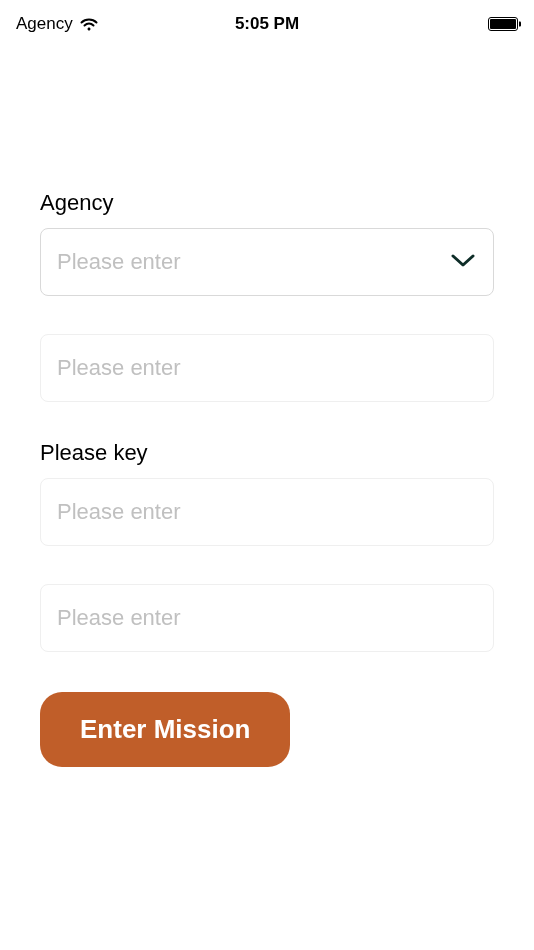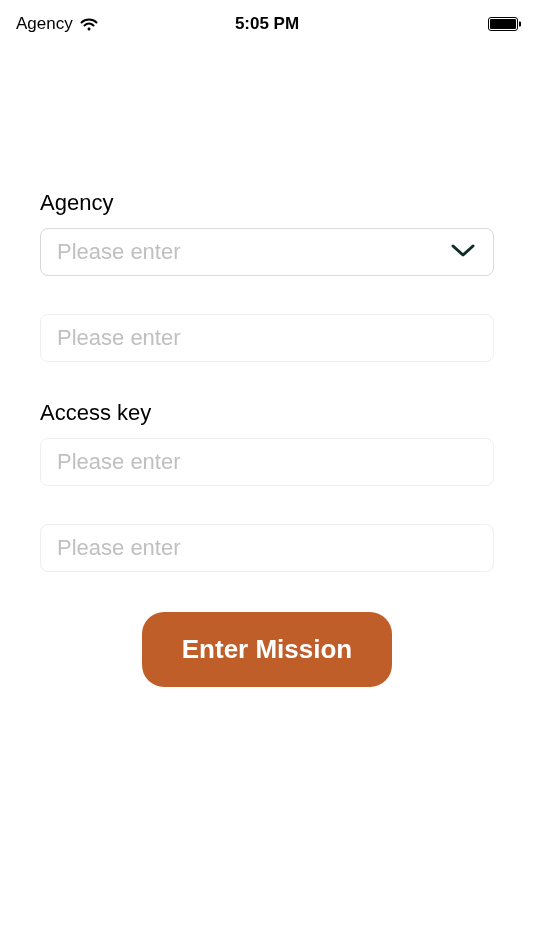--- a/index.html
+++ b/index.html
@@ -78,21 +78,21 @@
       font-weight: 400;
       color: #000;
       margin-bottom: 12px;
     }
     .input-wrapper {
       position: relative;
       width: 100%;
     }
     .form-input {
       width: 100%;
-      height: 48px;
+      height: 68px;
       border: 1px solid #d9d9d9;
       border-radius: 8px;
       padding: 0 16px;
       font-size: 22px;
       color: #000;
       outline: none;
       background: #fff;
     }
     .form-input::placeholder {
       color: #c0c0c0;
@@ -105,21 +105,21 @@
     }
     .chevron-down {
       position: absolute;
       right: 18px;
       top: 50%;
       transform: translateY(-50%);
       pointer-events: none;
     }
     .button-container {
       display: flex;
-      justify-content: center;
+      justify-content: flex-start;
       margin-top: 40px;
     }
     .submit-button {
       background: #c05e29;
       color: #fff;
       font-size: 26px;
       font-weight: 700;
       border: none;
       border-radius: 22px;
       padding: 22px 40px;
@@ -163,21 +163,21 @@
         </svg>
       </span>
     </div>
   </div>
 
   <div class="form-group">
     <input type="text" class="form-input light" placeholder="Please enter" style="">
   </div>
 
   <div class="form-group">
-    <label class="form-label">Access key</label>
+    <label class="form-label">Please key</label>
     <input type="text" class="form-input light" placeholder="Please enter" style="">
   </div>
 
   <div class="form-group">
     <input type="text" class="form-input light" placeholder="Please enter" style="">
   </div>
 
   <div class="button-container">
     <button class="submit-button">Enter Mission</button>
   </div>

